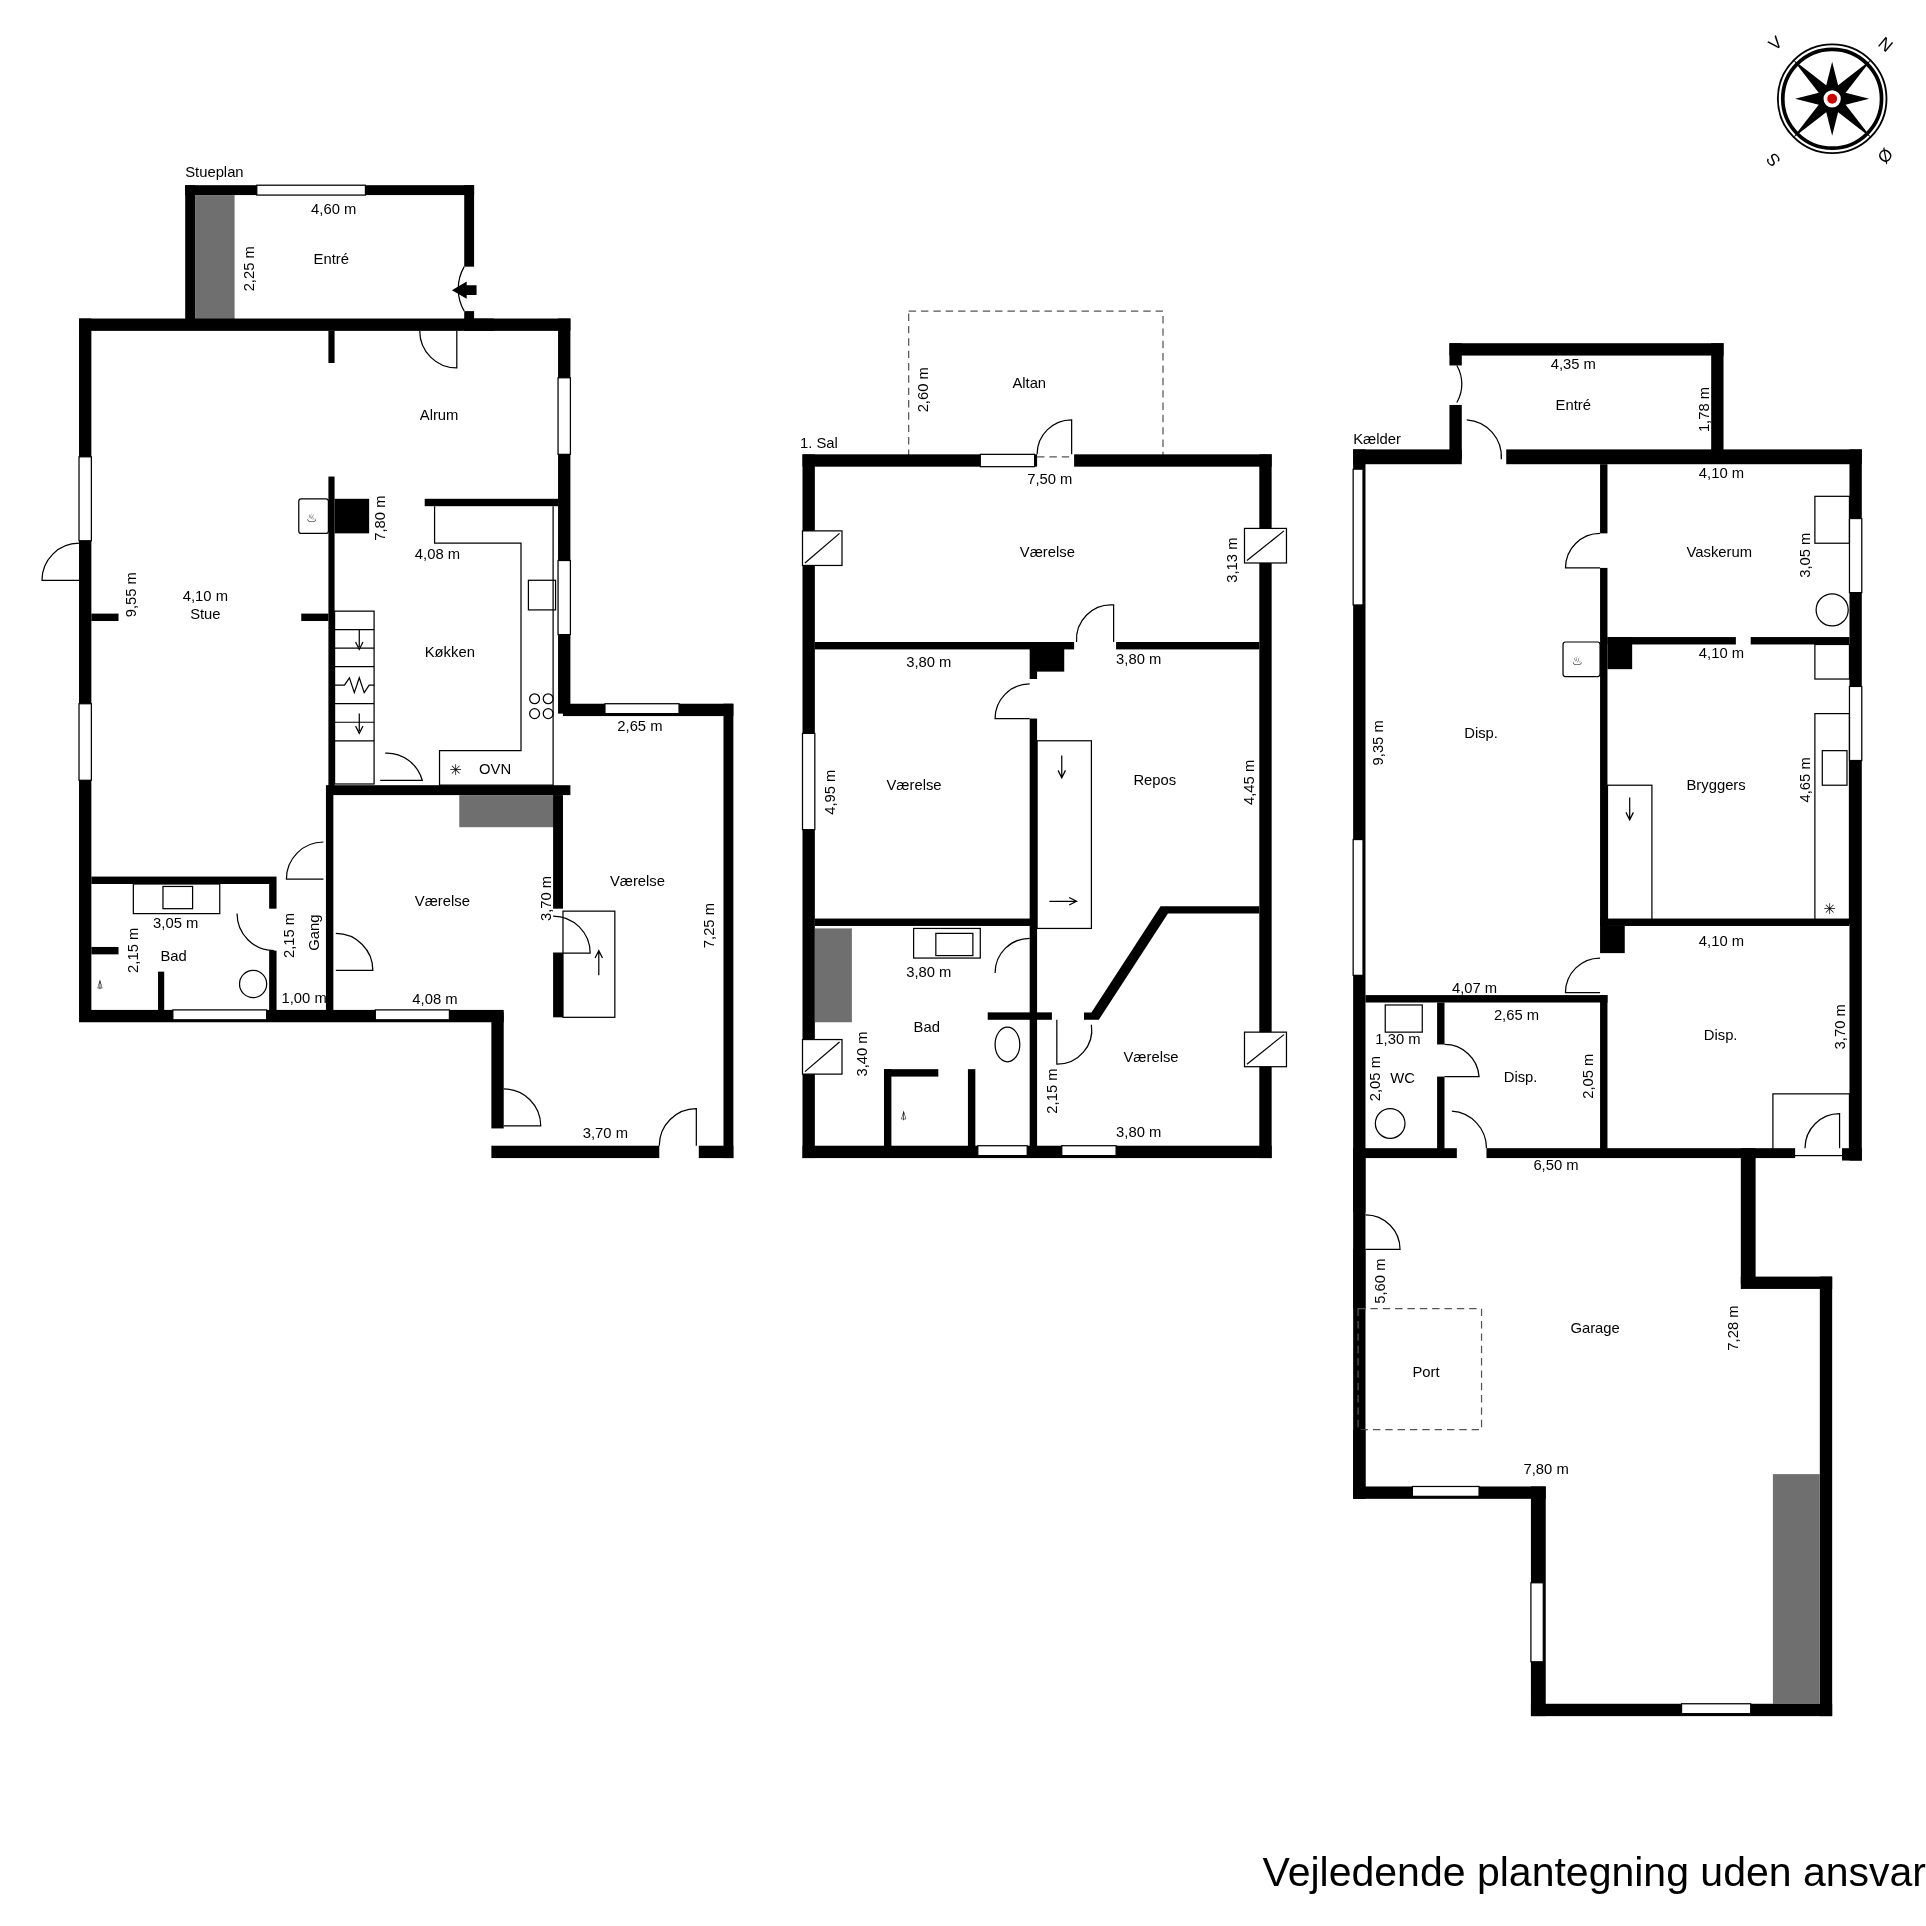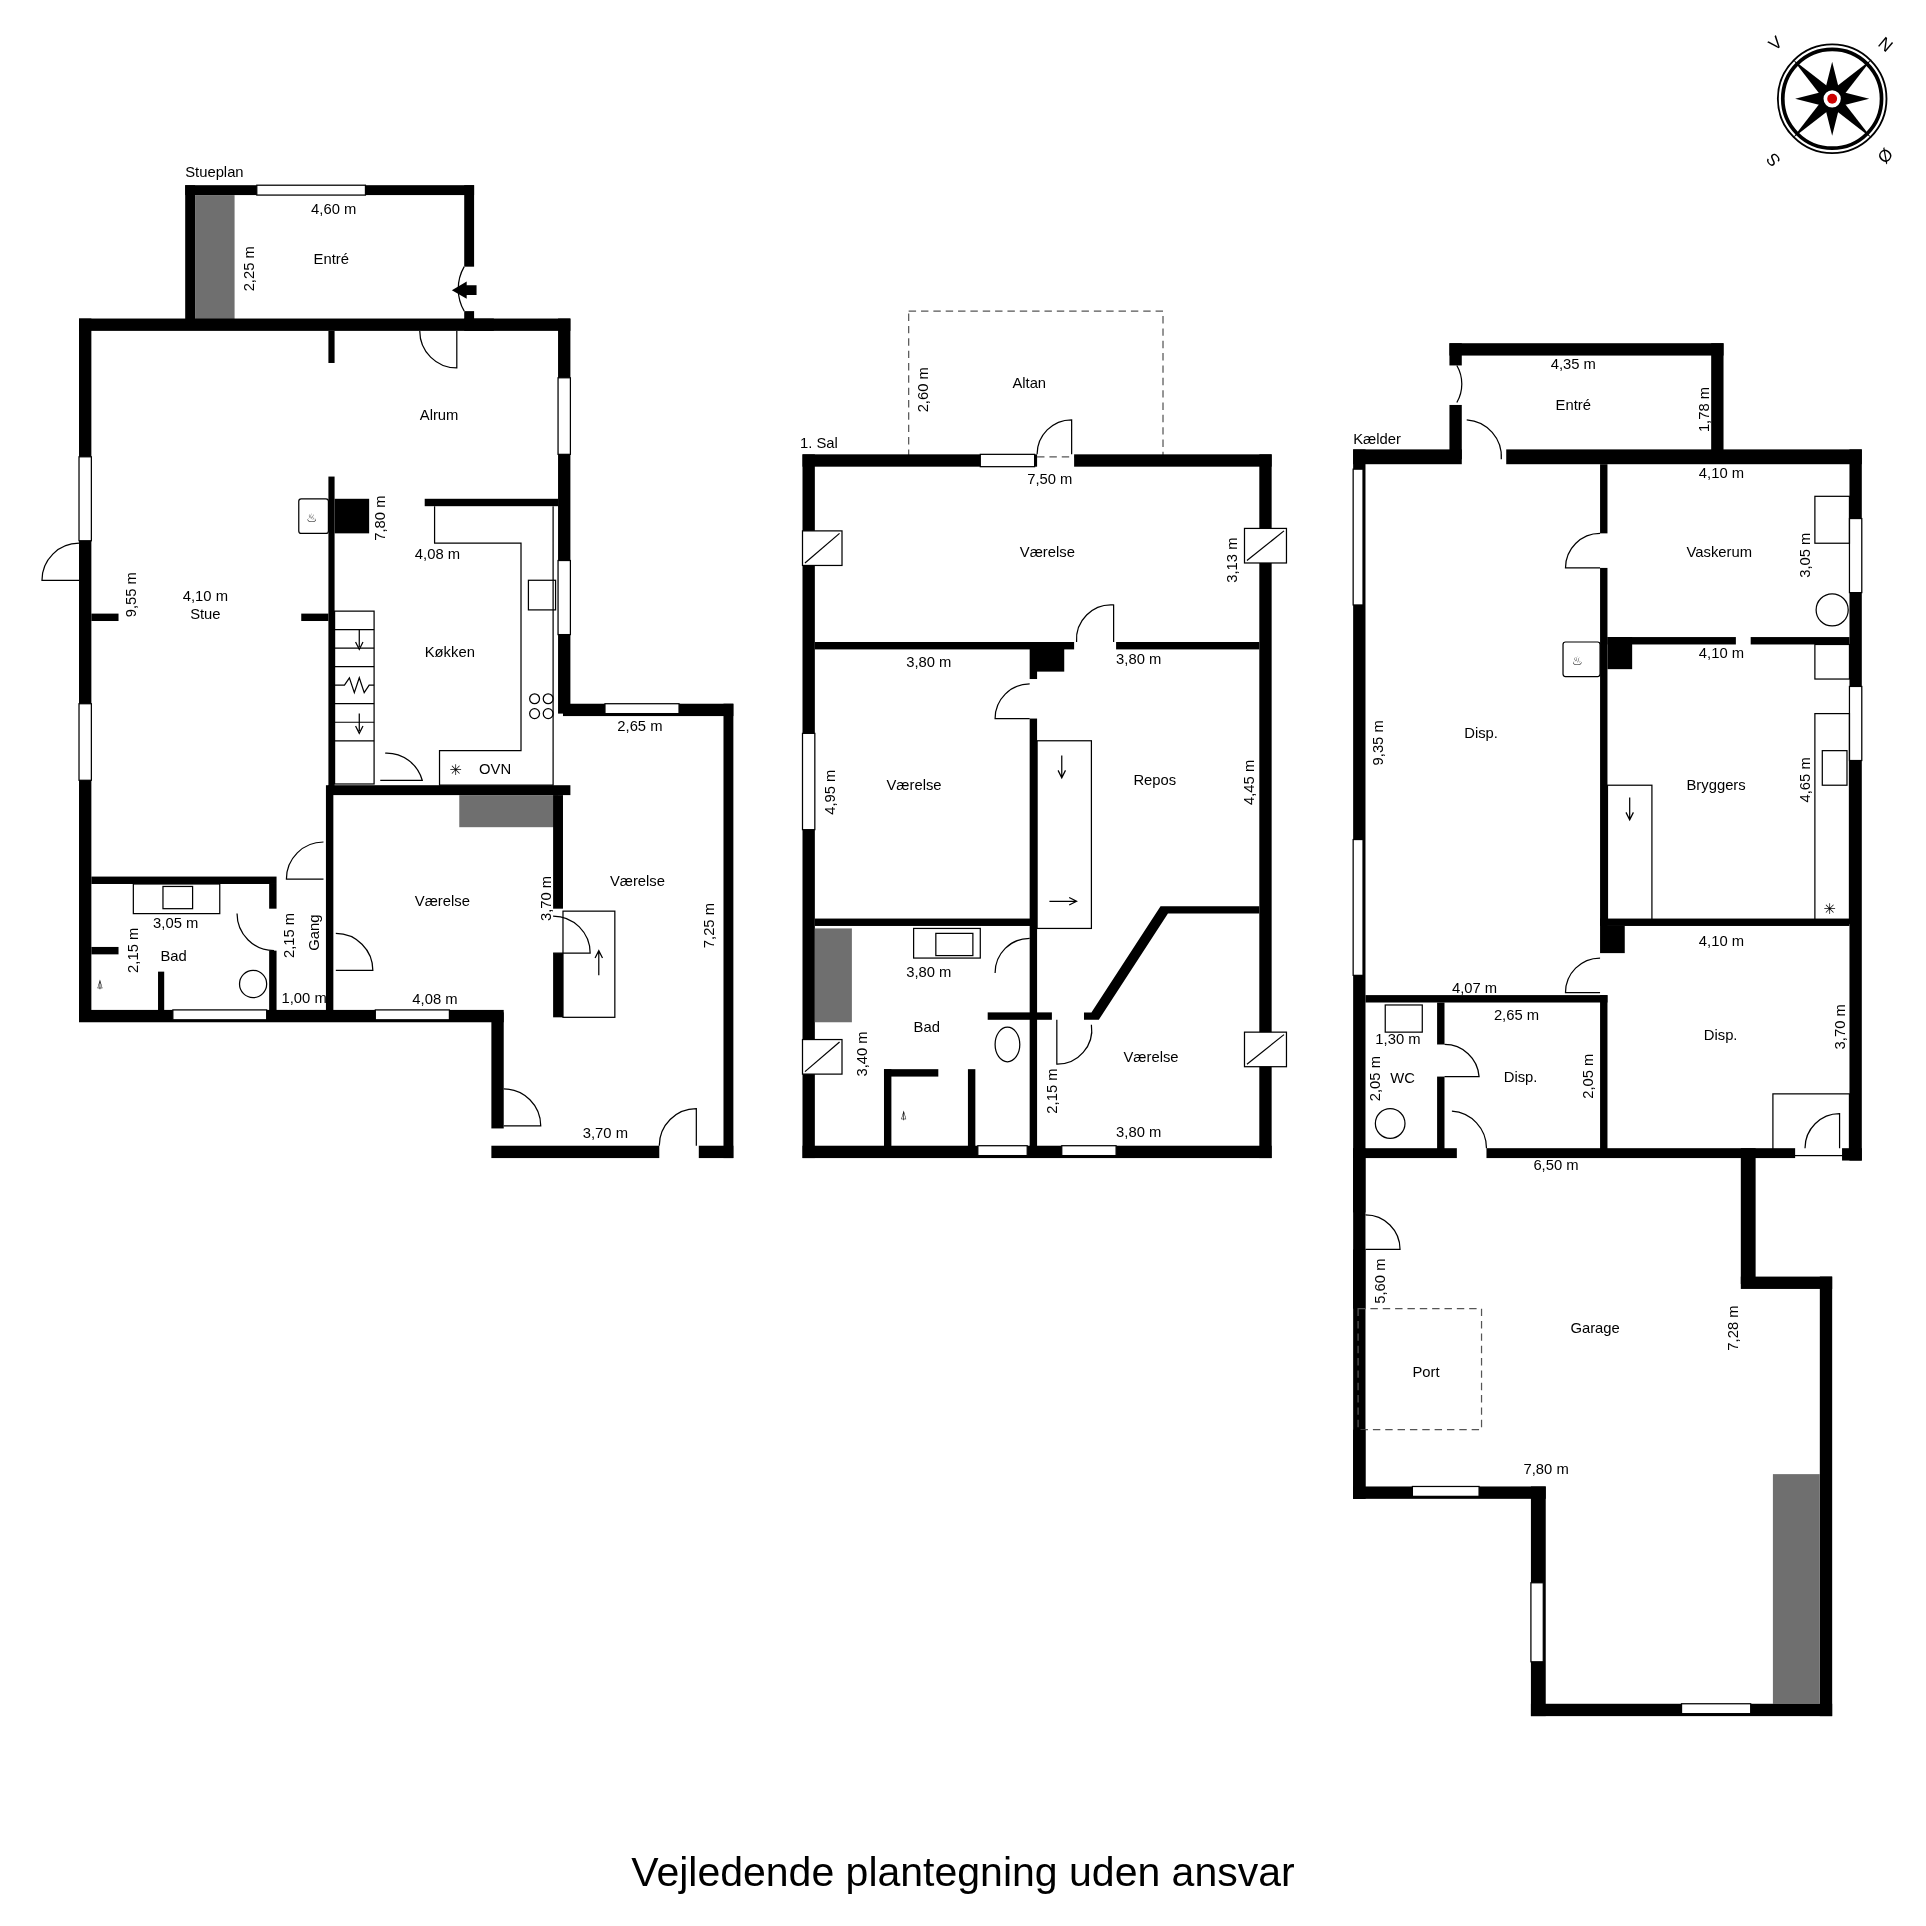--- a/index.html
+++ b/index.html
@@ -5,21 +5,21 @@
   html,body{margin:0;padding:0;background:#fff;}
   body{width:1926px;height:1926px;overflow:hidden;position:relative;font-family:"Liberation Sans",sans-serif;}
   svg{position:absolute;left:0;top:0;width:1926px;height:1926px;}
   .w{fill:#000;}
   .lbl{font-family:"Liberation Sans",sans-serif;font-size:12px;fill:#000;}
   .ttl{font-family:"Liberation Sans",sans-serif;font-size:12px;fill:#000;}
   .win{fill:#fff;stroke:#000;stroke-width:1;}
   .thin{fill:none;stroke:#000;stroke-width:1;}
   .dash{fill:none;stroke:#555;stroke-width:1;stroke-dasharray:6 4;}
   .gray{fill:#6f6f6f;}
-  .footer{position:absolute;left:0;top:1849px;width:1926px;text-align:center;font-size:41px;color:#000;}
+  .footer{position:absolute;left:0;top:1849px;width:1926px;text-align:right;font-size:41px;color:#000;}
 </style>
 </head>
 <body>
 
 <svg viewBox="0 0 1560 1560">
 
   <g>
     <text class="ttl" x="150" y="143">Stueplan</text>
 
     <rect class="w" x="150" y="150" width="234" height="8"></rect>

